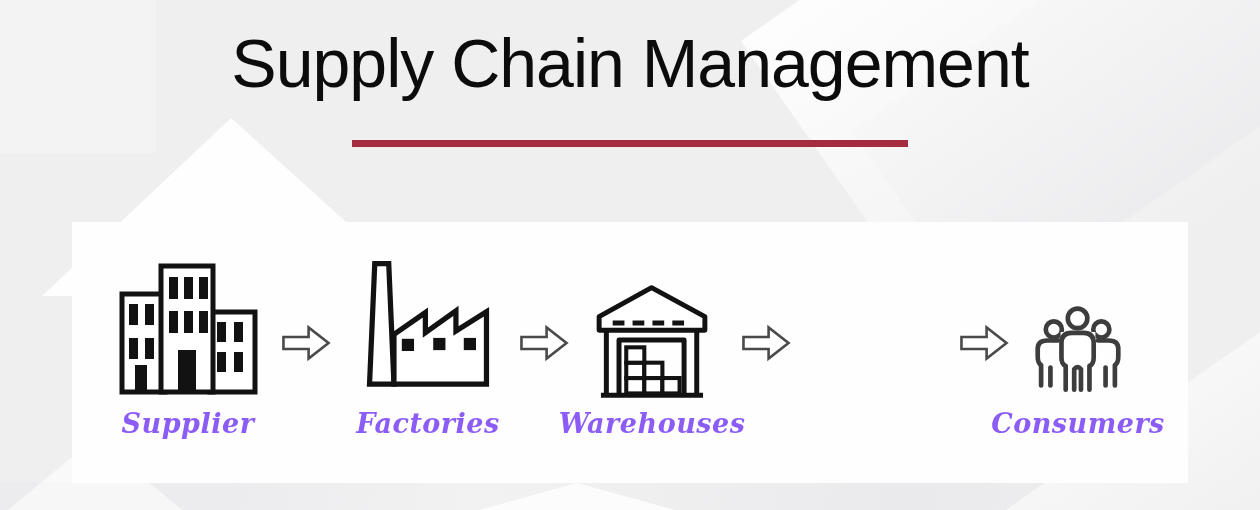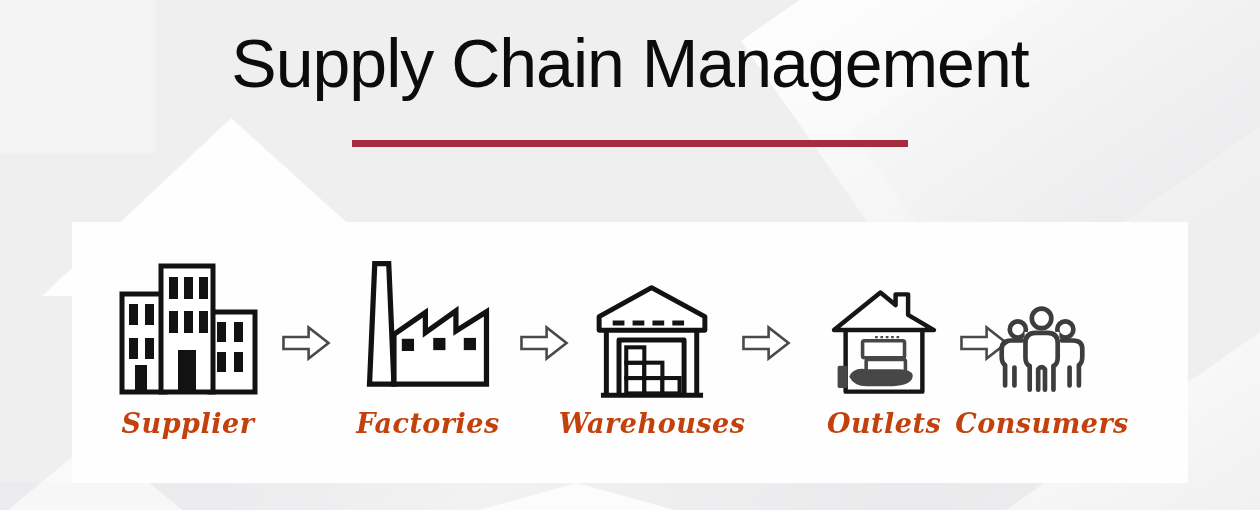--- a/index.html
+++ b/index.html
@@ -40,29 +40,29 @@
     background:#fffefe;
   }
   .stage {
     position:absolute; top:12px; width:200px;
     display:flex; flex-direction:column; align-items:center;
   }
   .icon-box { height:165px; display:flex; align-items:flex-end; justify-content:center; }
   .stage-label {
     margin-top:9px;
     font-family:"DejaVu Serif", serif; font-style:italic; font-weight:600;
-    font-size:27px; color:#c2410c; letter-spacing:.5px; white-space:nowrap;
+    font-size:27px; color:#8b5cf6; letter-spacing:.5px; white-space:nowrap;
   }
   .arrow { position:absolute; top:101px; width:52px; line-height:0; }
 
   .s-supplier  { left:16px; }
   .s-factories { left:256px; }
   .s-warehouses{ left:480px;justify-content:center; }
   .s-outlets   { left:712px; }
-  .s-consumers { left:870px;justify-content:center; }
+  .s-consumers { left:906px;justify-content:center; }
   .a1 { left:208px; } .a2 { left:446px; } .a3 { left:668px; } .a4 { left:886px; }
 </style>
 </head>
 <body>
 
 <div class="canvas">
 
   <div class="bg rect-tl"></div>
   <div class="bg band-tr2"></div>
   <div class="bg band-tr"></div>
@@ -158,36 +158,20 @@
       </div>
       <div class="stage-label">Warehouses</div>
     </div>
 
     <div class="arrow a3">
       <svg width="52" height="40" viewBox="0 0 60 46">
         <polygon points="4,16 33,16 33,5 56,23 33,41 33,30 4,30" fill="#fff" stroke="#4a4a4a" stroke-width="3"></polygon>
       </svg>
     </div>
 
-    <div class="stage s-outlets">
-      <div class="icon-box">
-        <svg width="116" height="112" viewBox="0 0 130 125">
-          <g stroke="#161616" stroke-width="5" fill="none" stroke-linejoin="round">
-            <path d="M9,48 L61,6 L78,20 L78,8 L92,8 L92,31 L121,48 Z" fill="#fff"></path>
-            <path d="M22,48 V117 H108 V48"></path>
-          </g>
-          <line x1="55" y1="56" x2="85" y2="56" stroke="#4a4a4a" stroke-width="2.5" stroke-dasharray="3 3"></line>
-          <rect x="41" y="60" width="47" height="19" rx="2" stroke="#474747" stroke-width="4" fill="#fff"></rect>
-          <rect x="45" y="81" width="44" height="22" rx="2" stroke="#474747" stroke-width="4" fill="#fff"></rect>
-          <path d="M26,100 Q31,89 46,92 L82,92 Q99,93 97,101 Q95,110 75,111 L46,111 Q31,111 26,100 Z" fill="#474747"></path>
-          <rect x="13" y="88" width="11" height="25" rx="2" fill="#474747"></rect>
-        </svg>
-      </div>
-      <div class="stage-label">Outlets</div>
-    </div>
 
     <div class="arrow a4">
       <svg width="52" height="40" viewBox="0 0 60 46">
         <polygon points="4,16 33,16 33,5 56,23 33,41 33,30 4,30" fill="#fff" stroke="#4a4a4a" stroke-width="3"></polygon>
       </svg>
     </div>
 
     <div class="stage s-consumers">
       <div class="icon-box">
         <svg width="98" height="95" viewBox="0 0 115 112">

